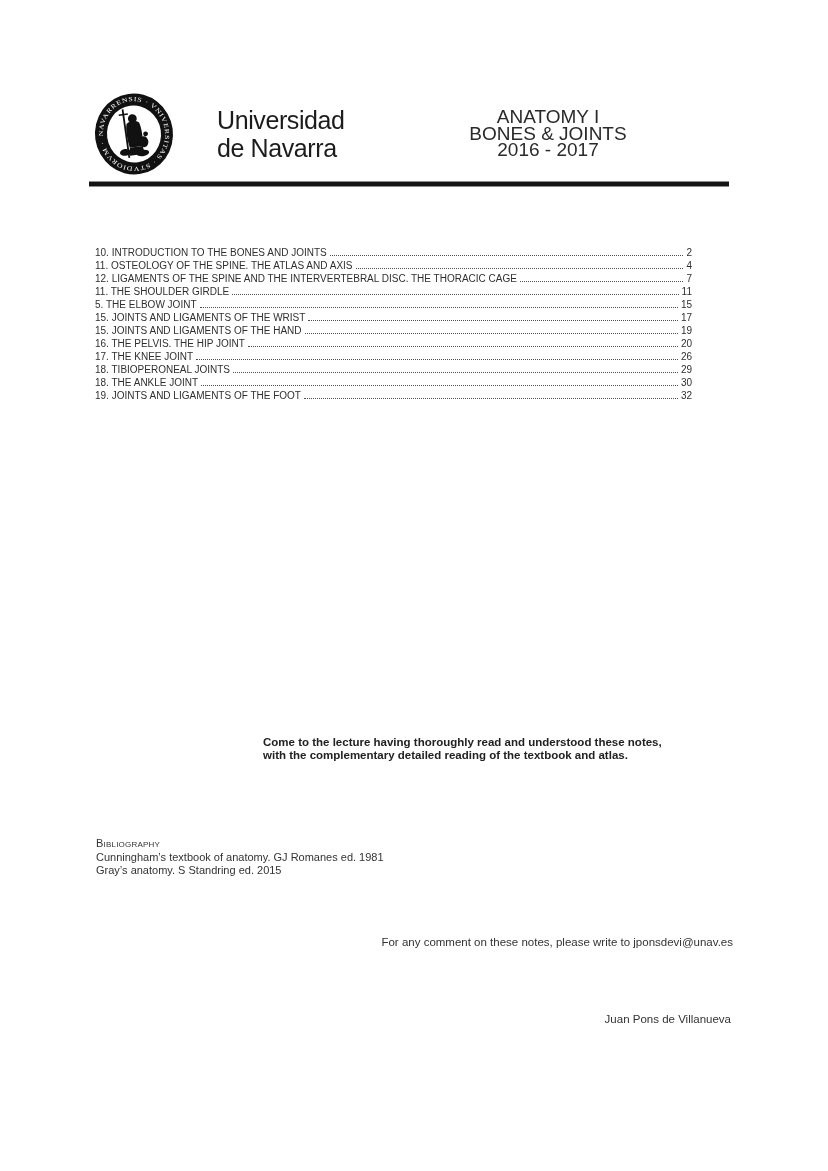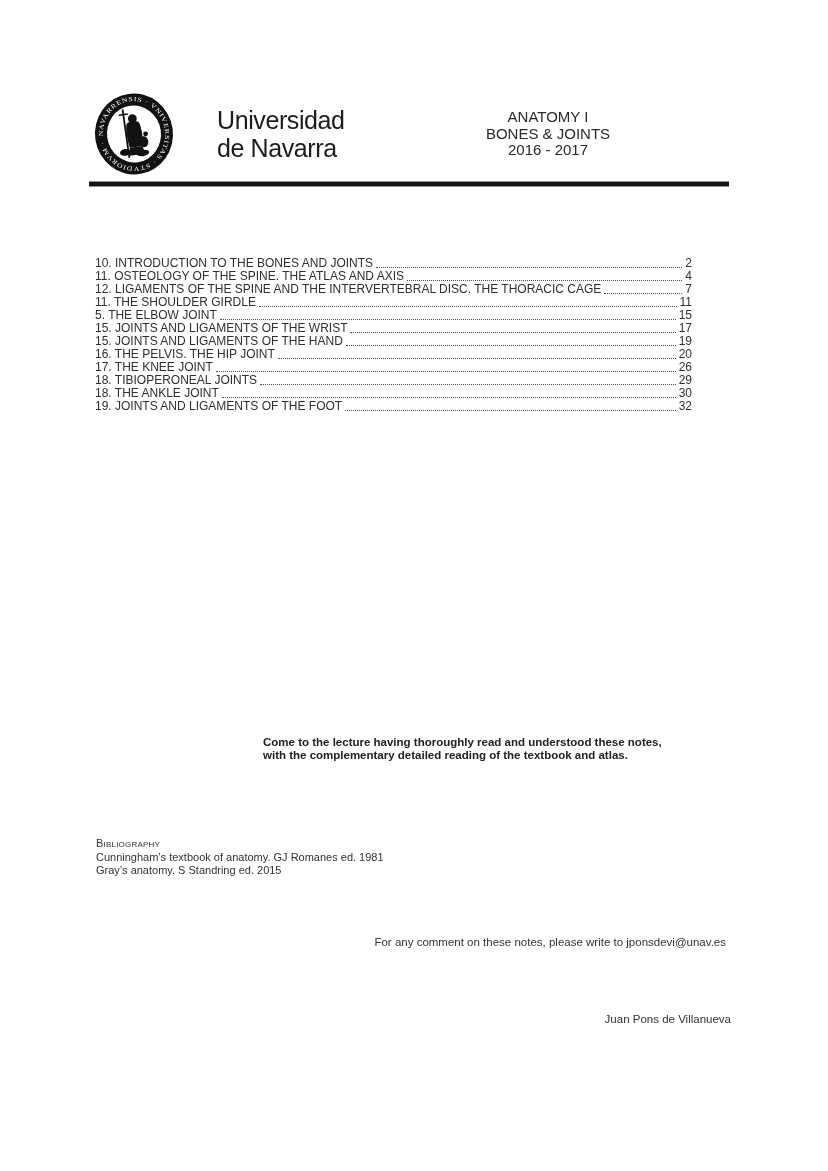--- a/index.html
+++ b/index.html
@@ -31,44 +31,43 @@
     letter-spacing: -0.4px;
     color: #1c1c1c;
     margin-left: 40px;
   }
   .course-block {
     position: absolute;
     left: 418px;
     top: 109px;
     width: 260px;
     text-align: center;
-    font-size: 15px;
+    font-size: 19px;
     line-height: 16.5px;
     color: #2a2a2a;
   }
   .divider {
     position: absolute;
     left: 89px;
     top: 181px;
     width: 640px;
     height: 4px;
     background: #141414;
     border-top: 1.5px solid #8f8f8f;
     border-bottom: 1.5px solid #8f8f8f;
   }
 
   
   .toc {
     position: absolute;
     left: 95px;
     top: 245px;
     width: 597px;
-    font-size: 12px;
+    font-size: 10px;
     color: #2f2f2f;
-    margin-top: 12px;
   }
   .toc-row {
     display: flex;
     align-items: flex-end;
     height: 13px;
     white-space: nowrap;
   }
   .toc-label { flex: 0 0 auto; }
   .toc-dots {
     flex: 1 1 auto;
@@ -97,21 +96,21 @@
     font-size: 11px;
     line-height: 13.5px;
     color: #333333;
   }
   .bibliography .bib-heading {
     font-variant: small-caps;
     letter-spacing: 0.2px;
   }
   .comment-line {
     position: absolute;
-    right: 102px;
+    right: 95px;
     top: 936px;
     font-size: 11.5px;
     color: #333333;
   }
   .signature-line {
     position: absolute;
     right: 97px;
     top: 1013px;
     font-size: 11.5px;
     color: #333333;

